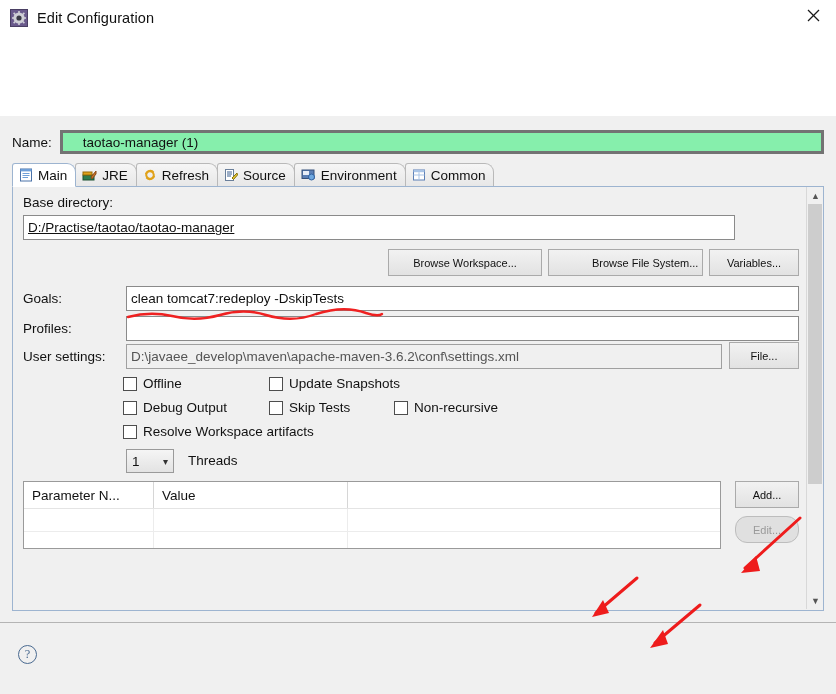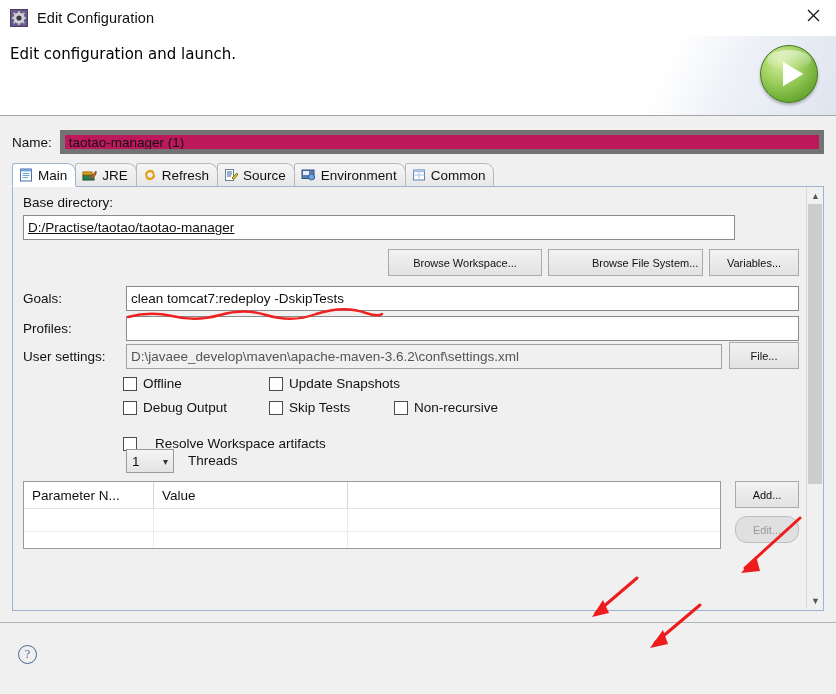--- a/index.html
+++ b/index.html
@@ -125,26 +125,26 @@
     position: absolute;
     left: 12px; top: 13px;
     width: 812px; height: 26px;
     display: flex; align-items: center;
   }
   .lbl { color: #111; font-size: 13.5px; white-space: nowrap; }
   .name-input {
     flex: 1;
     height: 24px;
     margin-left: 8px;
-    background: #be185d;
-    border: 5px solid #737373;
+    background: #86efac;
+    border: 3px solid #737373;
     font-family: "Liberation Sans", sans-serif;
     font-size: 13.5px;
     color: #111;
-    padding: 0 4px;
+    padding: 0 20px;
     box-sizing: border-box;
     outline: none;
   }
 
   
   .tabstrip {
     position: absolute;
     left: 12px; top: 47px;
     width: 812px; height: 24px;
     border-bottom: 1px solid #9db4d0;
@@ -356,27 +356,20 @@
     </div>
     <div class="title-text">Edit Configuration</div>
     <div class="close-btn">
       <svg width="13" height="13" viewBox="0 0 13 13">
         <line x1="1" y1="1" x2="12" y2="12" stroke="#1a1a1a" stroke-width="1.3"></line>
         <line x1="12" y1="1" x2="1" y2="12" stroke="#1a1a1a" stroke-width="1.3"></line>
       </svg>
     </div>
   </div>
 
-  <div class="header">
-    <div class="header-gradient"></div>
-    <div class="header-sub">Edit configuration and launch.</div>
-    <div class="run-badge">
-      <div class="tri"></div>
-    </div>
-  </div>
 
   <div class="body-area">
 
     <div class="name-row">
       <span class="lbl">Name:</span>
       <input class="name-input" value="taotao-manager (1)" style="">
     </div>
 
     <div class="tabstrip">
 
@@ -486,21 +479,21 @@
         </div>
         <div class="cb-row" style="left:256px; top:213px;">
           <span class="cbx"></span>
           <span class="cb-lbl">Skip Tests</span>
         </div>
         <div class="cb-row" style="left:381px; top:213px;">
           <span class="cbx"></span>
           <span class="cb-lbl">Non-recursive</span>
         </div>
 
-        <div class="cb-row" style="left:110px; top:249px;gap:12px;">
+        <div class="cb-row" style="left:110px; top:237px;">
           <span class="cbx"></span>
           <span class="cb-lbl">Resolve Workspace artifacts</span>
         </div>
 
         <div class="combo" style="left:113px; top:262px;">
           <span>1</span>
           <span class="chev">▾</span>
         </div>
         <div class="field-label" style="left:175px; top:266px;">Threads</div>
 

